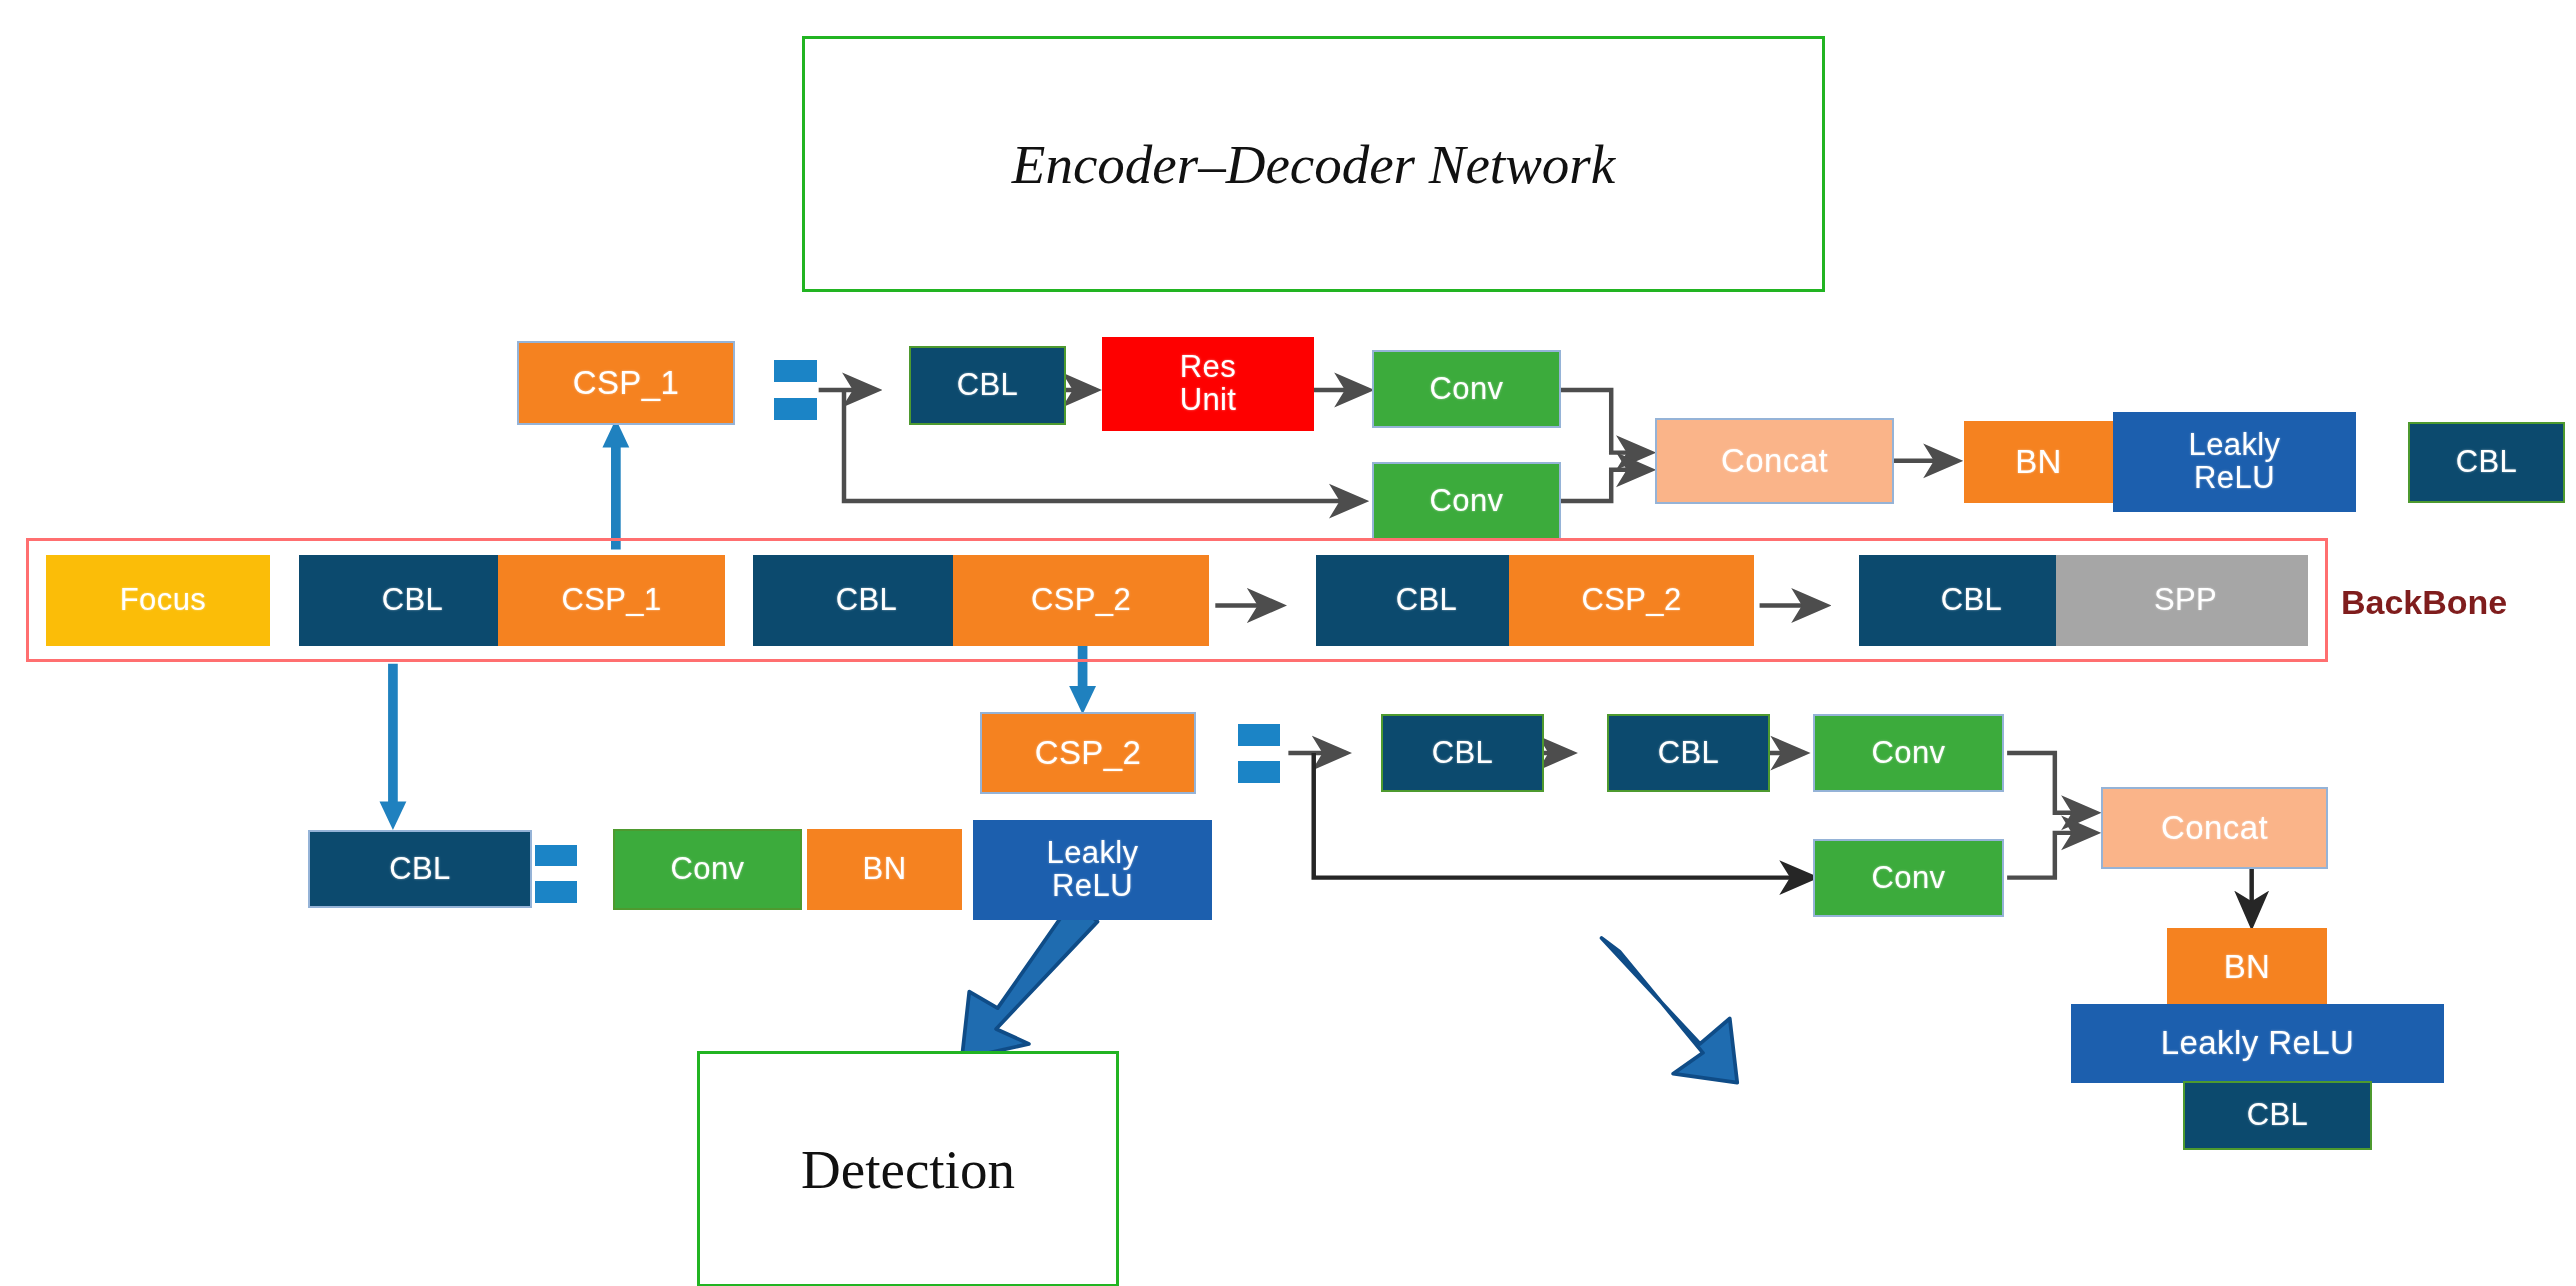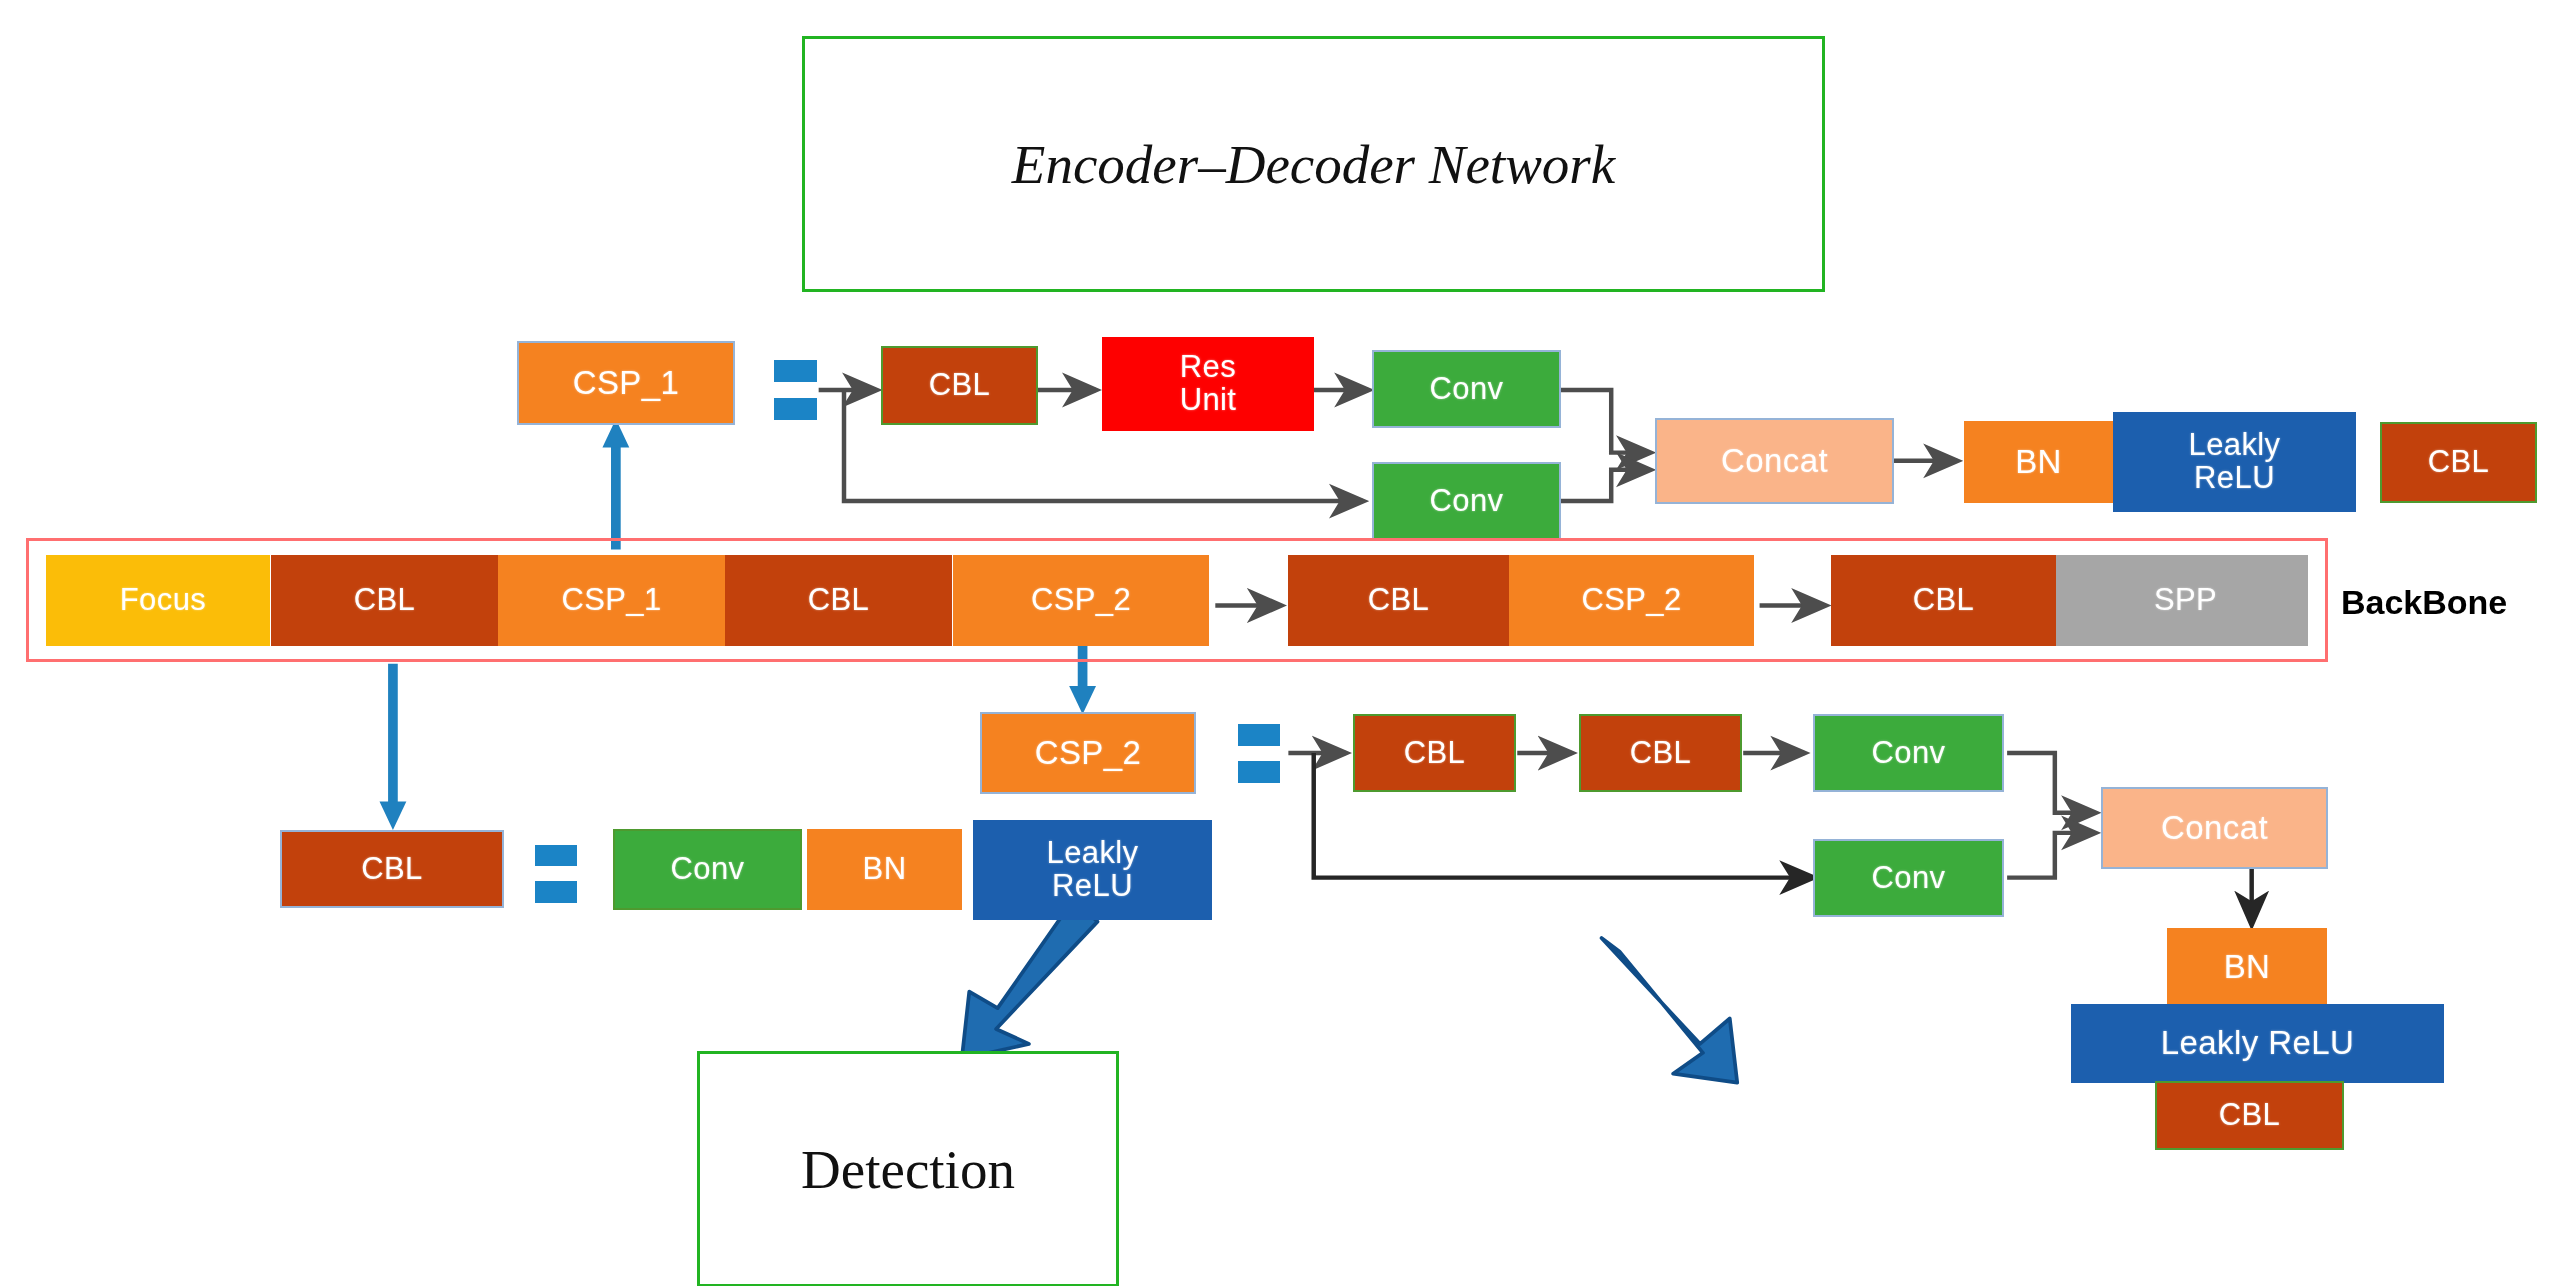--- a/index.html
+++ b/index.html
@@ -28,21 +28,21 @@
     line-height: 1.05;
     letter-spacing: 0.4px;
     text-shadow: 0 0 2.2px rgba(255,255,255,0.55);
     white-space: pre-line;
   }
   .bd-blue   { border: 2.2px solid #95b3d7; }
   .bd-green  { border: 2.2px solid #4e9a2f; }
   .bd-none   { border: none; }
 
   .orange  { background: #f58220; }
-  .lblue   { background: #c2410c; }
+  .lblue   { background: #0c4a6e; margin-left: 28px; }
   .green   { background: #3cab3c; }
   .red     { background: #fe0000; }
   .peach   { background: #fab489; }
   .dblue   { background: #1c5fae; }
   .yellow  { background: #fbbd08; }
   .grey    { background: #a6a6a6; padding-left: 7px; }
 
   .outline-green {
     position: absolute;
     box-sizing: border-box;
@@ -55,21 +55,21 @@
     font-family: "Liberation Serif", serif;
   }
   .outline-red {
     position: absolute;
     box-sizing: border-box;
     border: 3.7px solid #ff6f70;
     background: transparent;
   }
   .backbone-label {
     position: absolute;
-    color: #000000;
+    color: #7f1d1d;
     font-family: "Liberation Sans", sans-serif;
     font-weight: bold;
     font-size: 34px;
     white-space: nowrap;
   }
   .eqsign {
     position: absolute;
   }
   .eqsign i {
     display: block;

